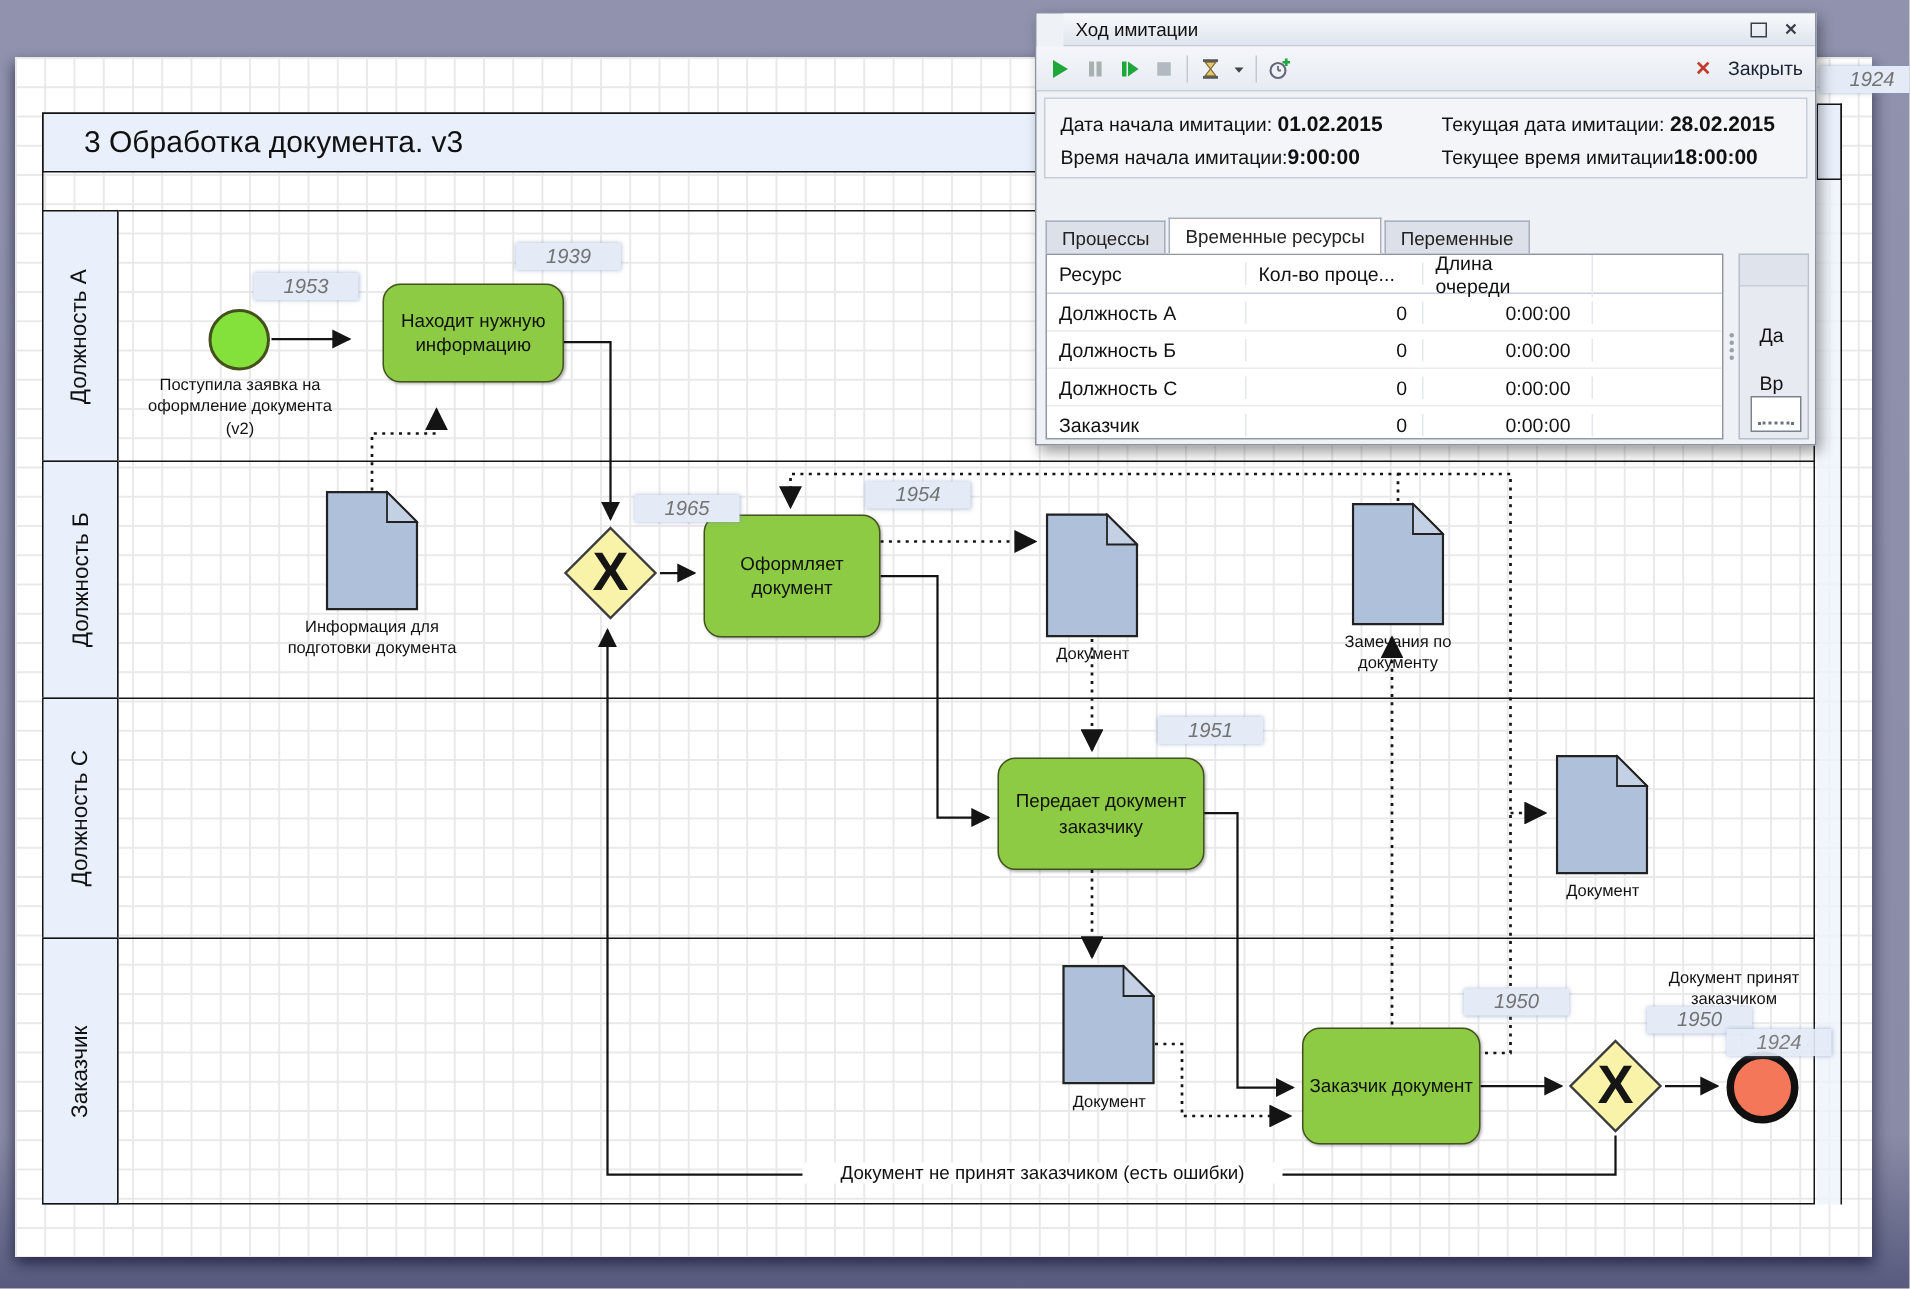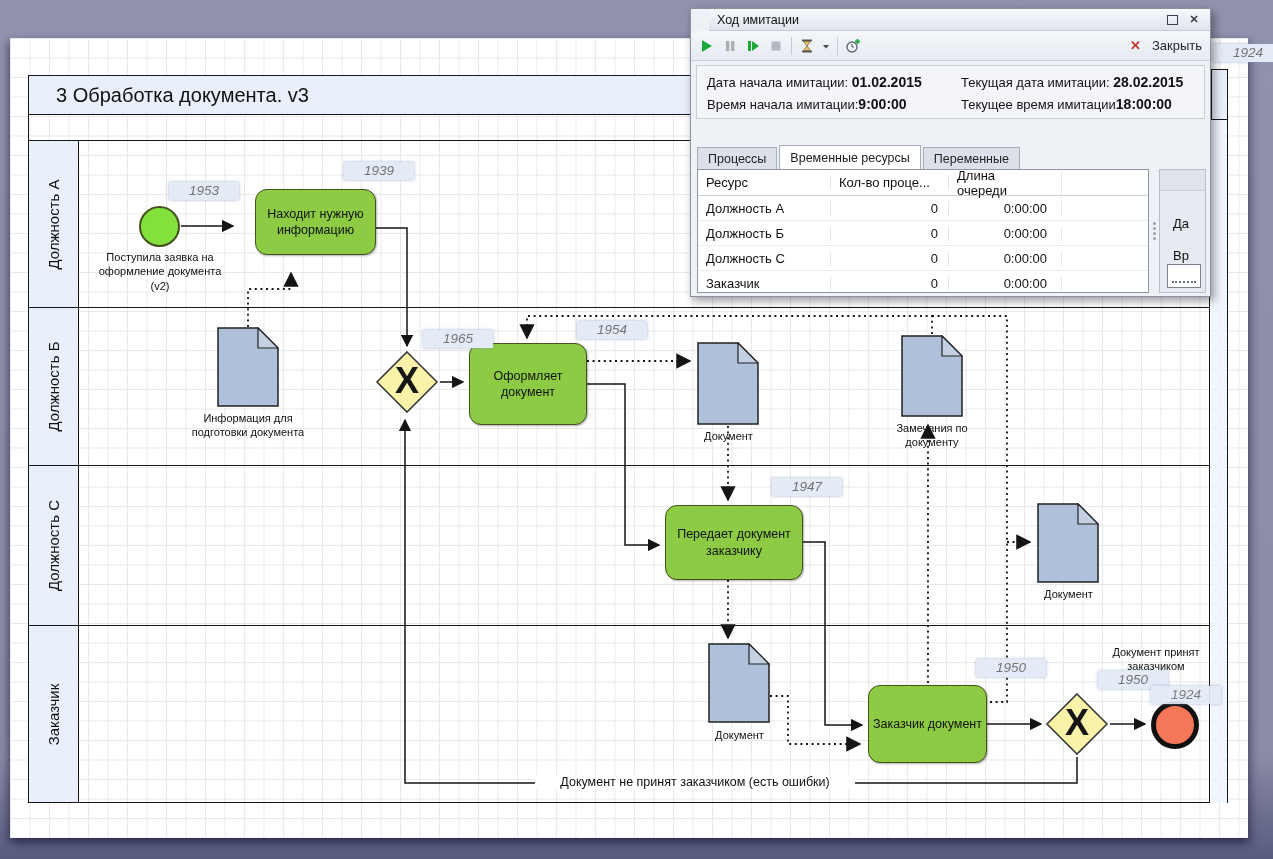--- a/index.html
+++ b/index.html
@@ -199,21 +199,21 @@
   <svg class="doc" style="left:708px;top:643px;" width="62" height="81">
     <polygon points="1,1 41,1 61,21 61,79 1,79" fill="var(--doc-blue,#aec0da)" stroke="#222" stroke-width="1.5"></polygon>
     <polygon points="41,1 41,21 61,21" fill="#c4d0e4" stroke="#222" stroke-width="1.2"></polygon>
   </svg>
   <div class="shape-label" style="left:702px;top:728px;width:75px;">Документ</div>
 
   <div class="badge" style="left:169px;top:182px;">1953</div>
   <div class="badge" style="left:344px;top:162px;">1939</div>
   <div class="badge" style="left:423px;top:330px;">1965</div>
   <div class="badge" style="left:577px;top:321px;">1954</div>
-  <div class="badge" style="left:772px;top:478px;">1947</div>
+  <div class="badge" style="left:772px;top:478px;">1951</div>
   <div class="badge" style="left:976px;top:659px;">1950</div>
   <div class="badge" style="left:1098px;top:671px;">1950</div>
   <div class="badge" style="left:1151px;top:686px;opacity:.92;">1924</div>
   <div class="badge" style="left:1213px;top:44px;">1924</div>
 
   <div class="edge-label">Документ не принят заказчиком (есть ошибки)</div>
 
   <div class="dialog">
     <div class="titlebar">
       <span class="t">Ход имитации</span>

